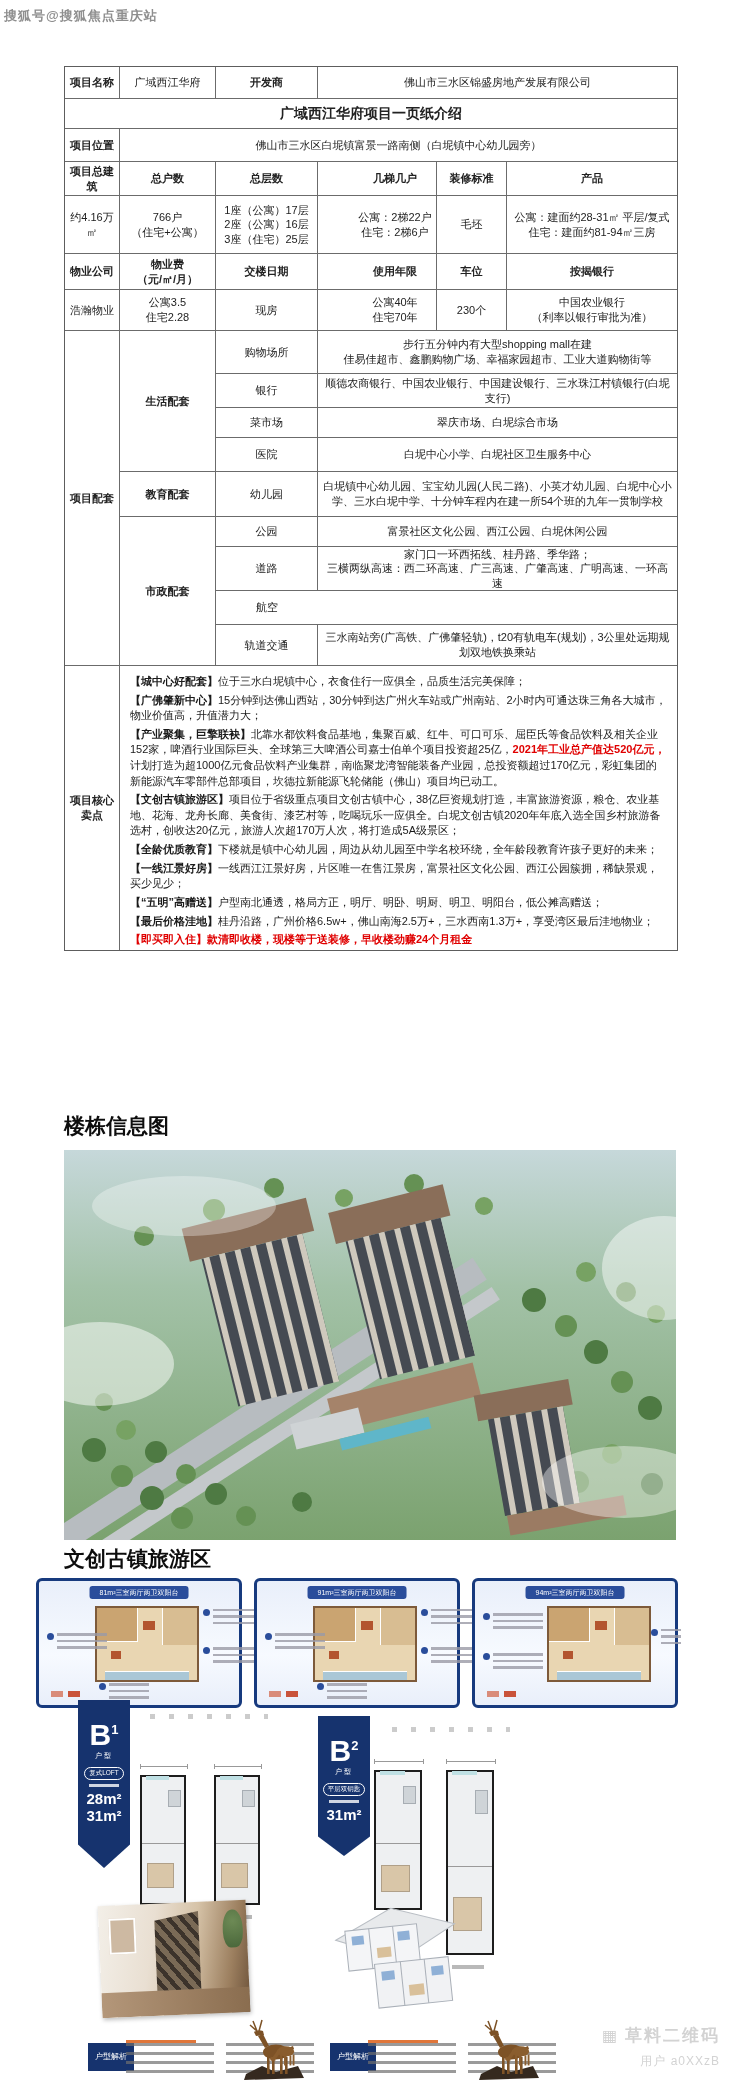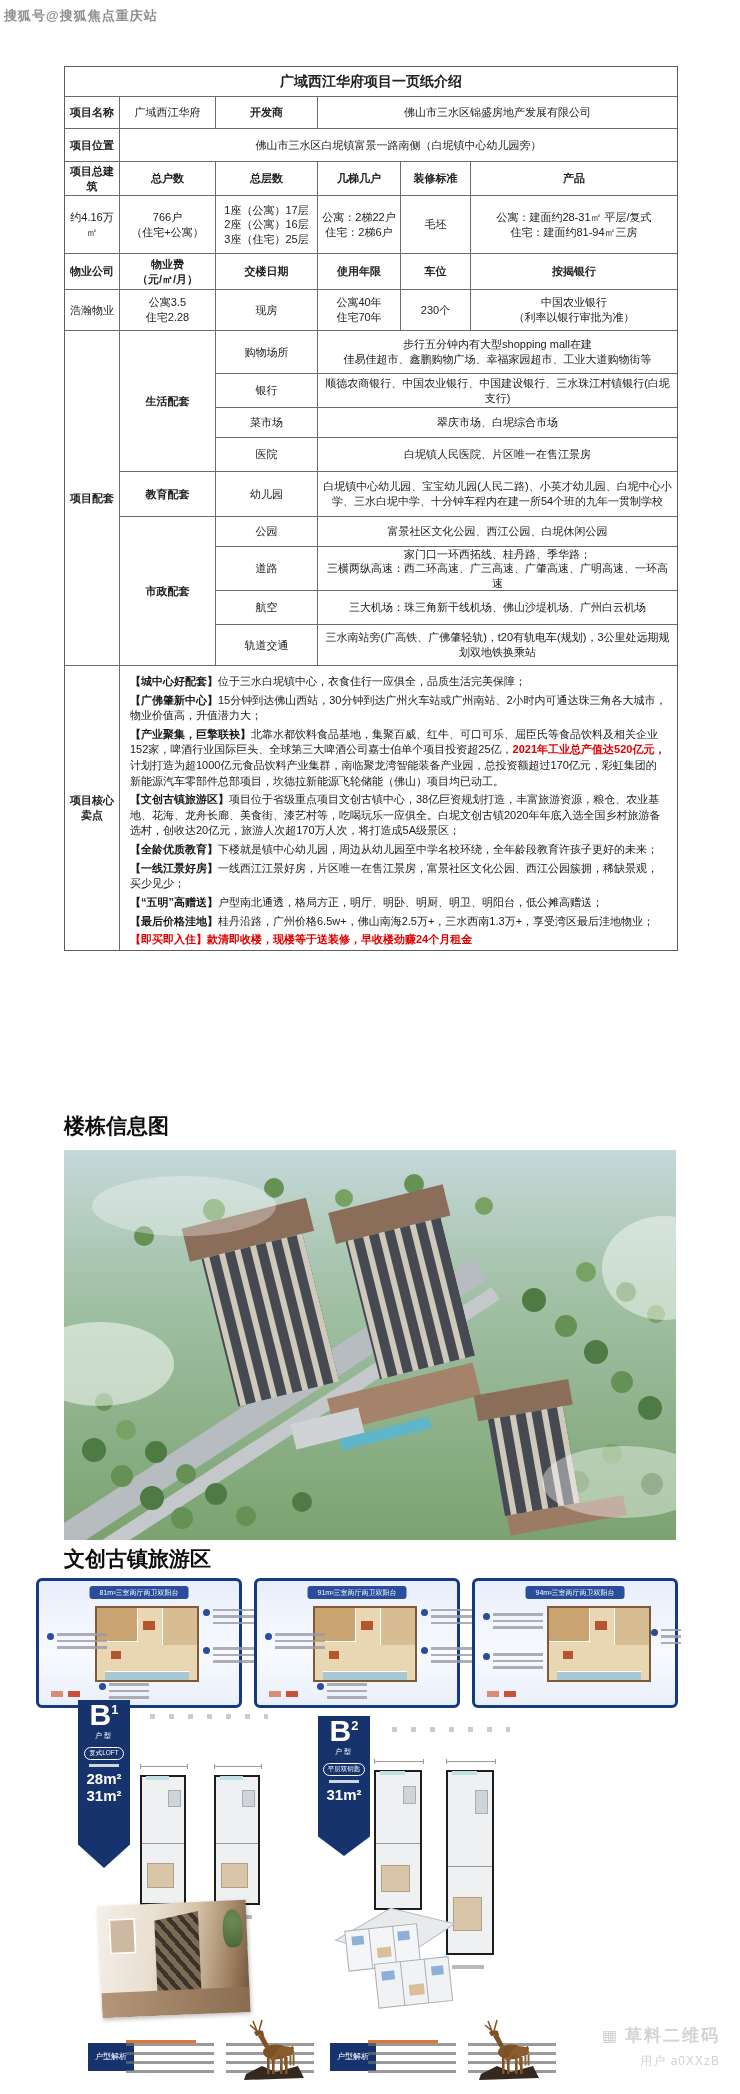--- a/index.html
+++ b/index.html
@@ -15,21 +15,21 @@
   .qr{display:inline-block;margin-right:6px;font-size:16px;}
 
   
   .tbl{left:64px;top:66px;width:612px;border:1px solid #5d5d5d;background:#fff;}
   .trow{display:flex;align-items:stretch;}
   .trow + .trow{border-top:1px solid #6b6b6b;}
   .cell{box-sizing:border-box;display:flex;align-items:center;justify-content:center;
         text-align:center;padding:2px 4px;font-size:11px;line-height:1.32;color:#222;
         border-right:1px solid #6b6b6b;white-space:pre-line;}
   .cell:last-child{border-right:none;}
-  .w1{width:55px;}.w2{width:96px;}.w3{width:102px;}.w4{width:83px;}.w5{width:70px;}.wf{flex:1;}
+  .w1{width:55px;}.w2{width:96px;}.w3{width:102px;}.w4{width:83px;margin-left:36px;}.w5{width:70px;}.wf{flex:1;}
   .bold{font-weight:700;}
   .ttl{justify-content:center;font-size:14px;font-weight:700;}
 
   
   .pg{display:flex;flex-direction:column;flex:1;}
   .pgrow{display:flex;align-items:stretch;}
   .pgrow + .pgrow{border-top:1px solid #6b6b6b;}
   .pit{display:flex;flex-direction:column;flex:1;}
   .pirow{display:flex;align-items:stretch;}
   .pirow + .pirow{border-top:1px solid #6b6b6b;}
@@ -57,21 +57,21 @@
   .cplan .bal{position:absolute;left:8%;bottom:0;width:84%;height:8px;background:#aac7d6;border-top:1px solid #fff;}
   .callout{position:absolute;display:flex;gap:3px;align-items:flex-start;}
   .dot{width:7px;height:7px;border-radius:50%;background:#2a4d9b;flex:none;}
   .lines{width:50px;height:17px;background:repeating-linear-gradient(180deg,#9a9aa6 0 2.5px,transparent 2.5px 6.5px);opacity:.8;}
   .legend{position:absolute;left:12px;bottom:8px;display:flex;gap:5px;}
   .legend i{display:block;width:12px;height:6px;}
   .lg1{background:#d98c7a;}.lg2{background:#c9533a;}
 
   
   .ribbon{position:absolute;width:52px;background:#16336e;color:#fff;text-align:center;
-          clip-path:polygon(0 0,100% 0,100% 86%,50% 100%,0 86%);padding-top:0;box-sizing:border-box;}
+          clip-path:polygon(0 0,100% 0,100% 86%,50% 100%,0 86%);padding-top:20px;box-sizing:border-box;}
   .ribbon .big{font-size:30px;font-weight:700;line-height:1;}
   .ribbon .big sup{font-size:13px;}
   .ribbon .sub{font-size:7px;margin-top:1px;letter-spacing:2px;}
   .pill{display:inline-block;border:1px solid #fff;border-radius:8px;font-size:6.5px;line-height:1;
         padding:2px 4px;margin-top:5px;white-space:nowrap;}
   .tinybar{width:30px;height:3px;background:rgba(255,255,255,.8);margin:4px auto 0 auto;}
   .area{font-size:15px;font-weight:700;margin-top:3px;}
 
   
   .sqrow{position:absolute;height:5px;width:118px;
@@ -104,29 +104,29 @@
   .obar{position:absolute;width:70px;height:3px;background:#e0763a;}
 </style>
 </head>
 <body>
 
 <div class="page">
 
   <div class="abs wm-top">搜狐号@搜狐焦点重庆站</div>
 
   <div class="abs tbl">
-    <div class="trow" style="height:29px">
-      <div class="cell wf ttl">广域西江华府项目一页纸介绍</div>
-    </div>
-
     <div class="trow" style="height:31px">
       <div class="cell w1 bold">项目名称</div>
       <div class="cell w2">广域西江华府</div>
       <div class="cell w3 bold">开发商</div>
       <div class="cell wf">佛山市三水区锦盛房地产发展有限公司</div>
+    </div>
+
+    <div class="trow" style="height:29px">
+      <div class="cell wf ttl">广域西江华府项目一页纸介绍</div>
     </div>
 
     <div class="trow" style="height:32px">
       <div class="cell w1 bold">项目位置</div>
       <div class="cell wf">佛山市三水区白坭镇富景一路南侧（白坭镇中心幼儿园旁）</div>
     </div>
 
     <div class="trow" style="height:33px">
       <div class="cell w1 bold">项目总建筑</div>
       <div class="cell w2 bold">总户数</div>
@@ -186,21 +186,21 @@
             <div class="pirow" style="height:33px">
               <div class="cell w3">银行</div>
               <div class="cell wf">顺德农商银行、中国农业银行、中国建设银行、三水珠江村镇银行(白坭支行)</div>
             </div>
             <div class="pirow" style="height:29px">
               <div class="cell w3">菜市场</div>
               <div class="cell wf">翠庆市场、白坭综合市场</div>
             </div>
             <div class="pirow" style="height:33px">
               <div class="cell w3">医院</div>
-              <div class="cell wf">白坭镇人民医院、片区唯一在售江景房</div>
+              <div class="cell wf">白坭中心小学、白坭社区卫生服务中心</div>
             </div>
           </div>
         </div>
         <div class="pgrow">
           <div class="cell w2 bold">教育配套</div>
           <div class="pit">
             <div class="pirow" style="height:44px">
               <div class="cell w3">幼儿园</div>
               <div class="cell wf">白坭镇中心幼儿园、宝宝幼儿园(人民二路)、小英才幼儿园、白坭中心小学、三水白坭中学、十分钟车程内在建一所54个班的九年一贯制学校</div>
             </div>
@@ -213,21 +213,20 @@
               <div class="cell w3">公园</div>
               <div class="cell wf">富景社区文化公园、西江公园、白坭休闲公园</div>
             </div>
             <div class="pirow" style="height:43px">
               <div class="cell w3">道路</div>
               <div class="cell wf">家门口一环西拓线、桂丹路、季华路；
 三横两纵高速：西二环高速、广三高速、广肇高速、广明高速、一环高速</div>
             </div>
             <div class="pirow" style="height:33px">
               <div class="cell w3">航空</div>
-              <div class="cell wf">三大机场：珠三角新干线机场、佛山沙堤机场、广州白云机场</div>
             </div>
             <div class="pirow" style="height:40px">
               <div class="cell w3">轨道交通</div>
               <div class="cell wf">三水南站旁(广高铁、广佛肇轻轨)，t20有轨电车(规划)，3公里处远期规划双地铁换乘站</div>
             </div>
           </div>
         </div>
       </div>
     </div>
 

